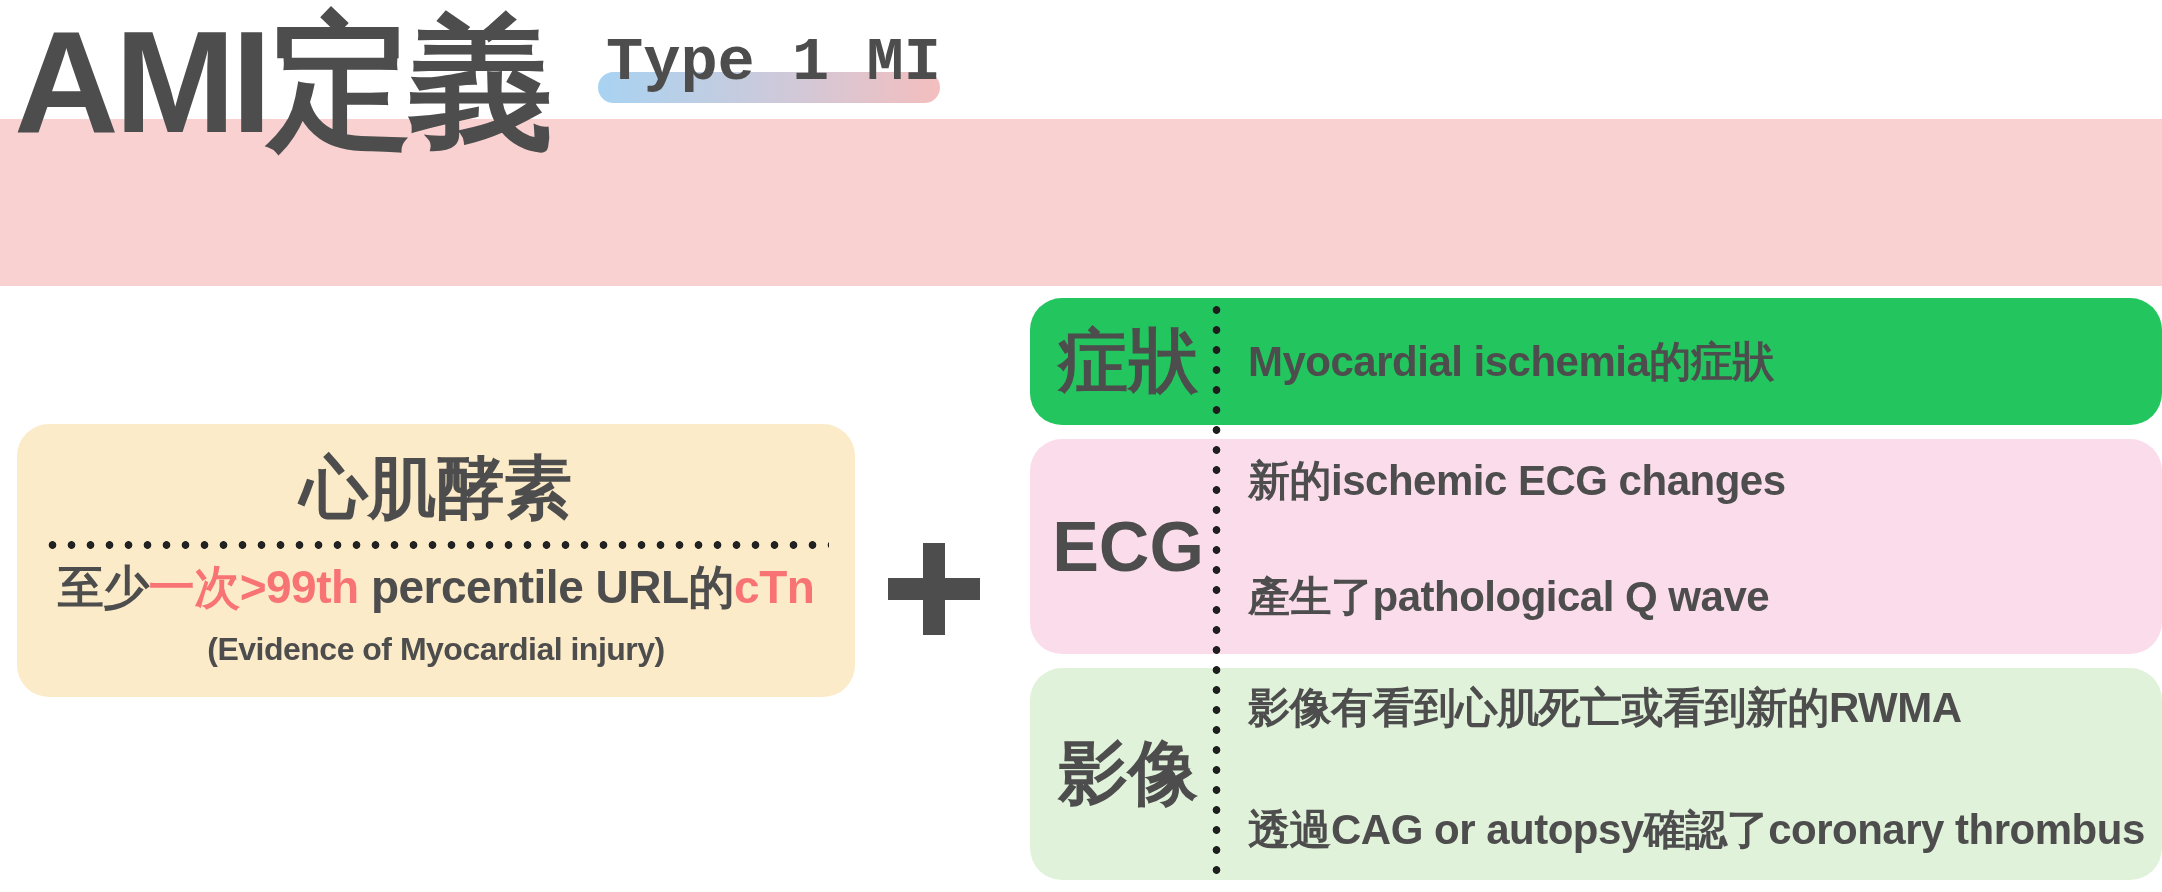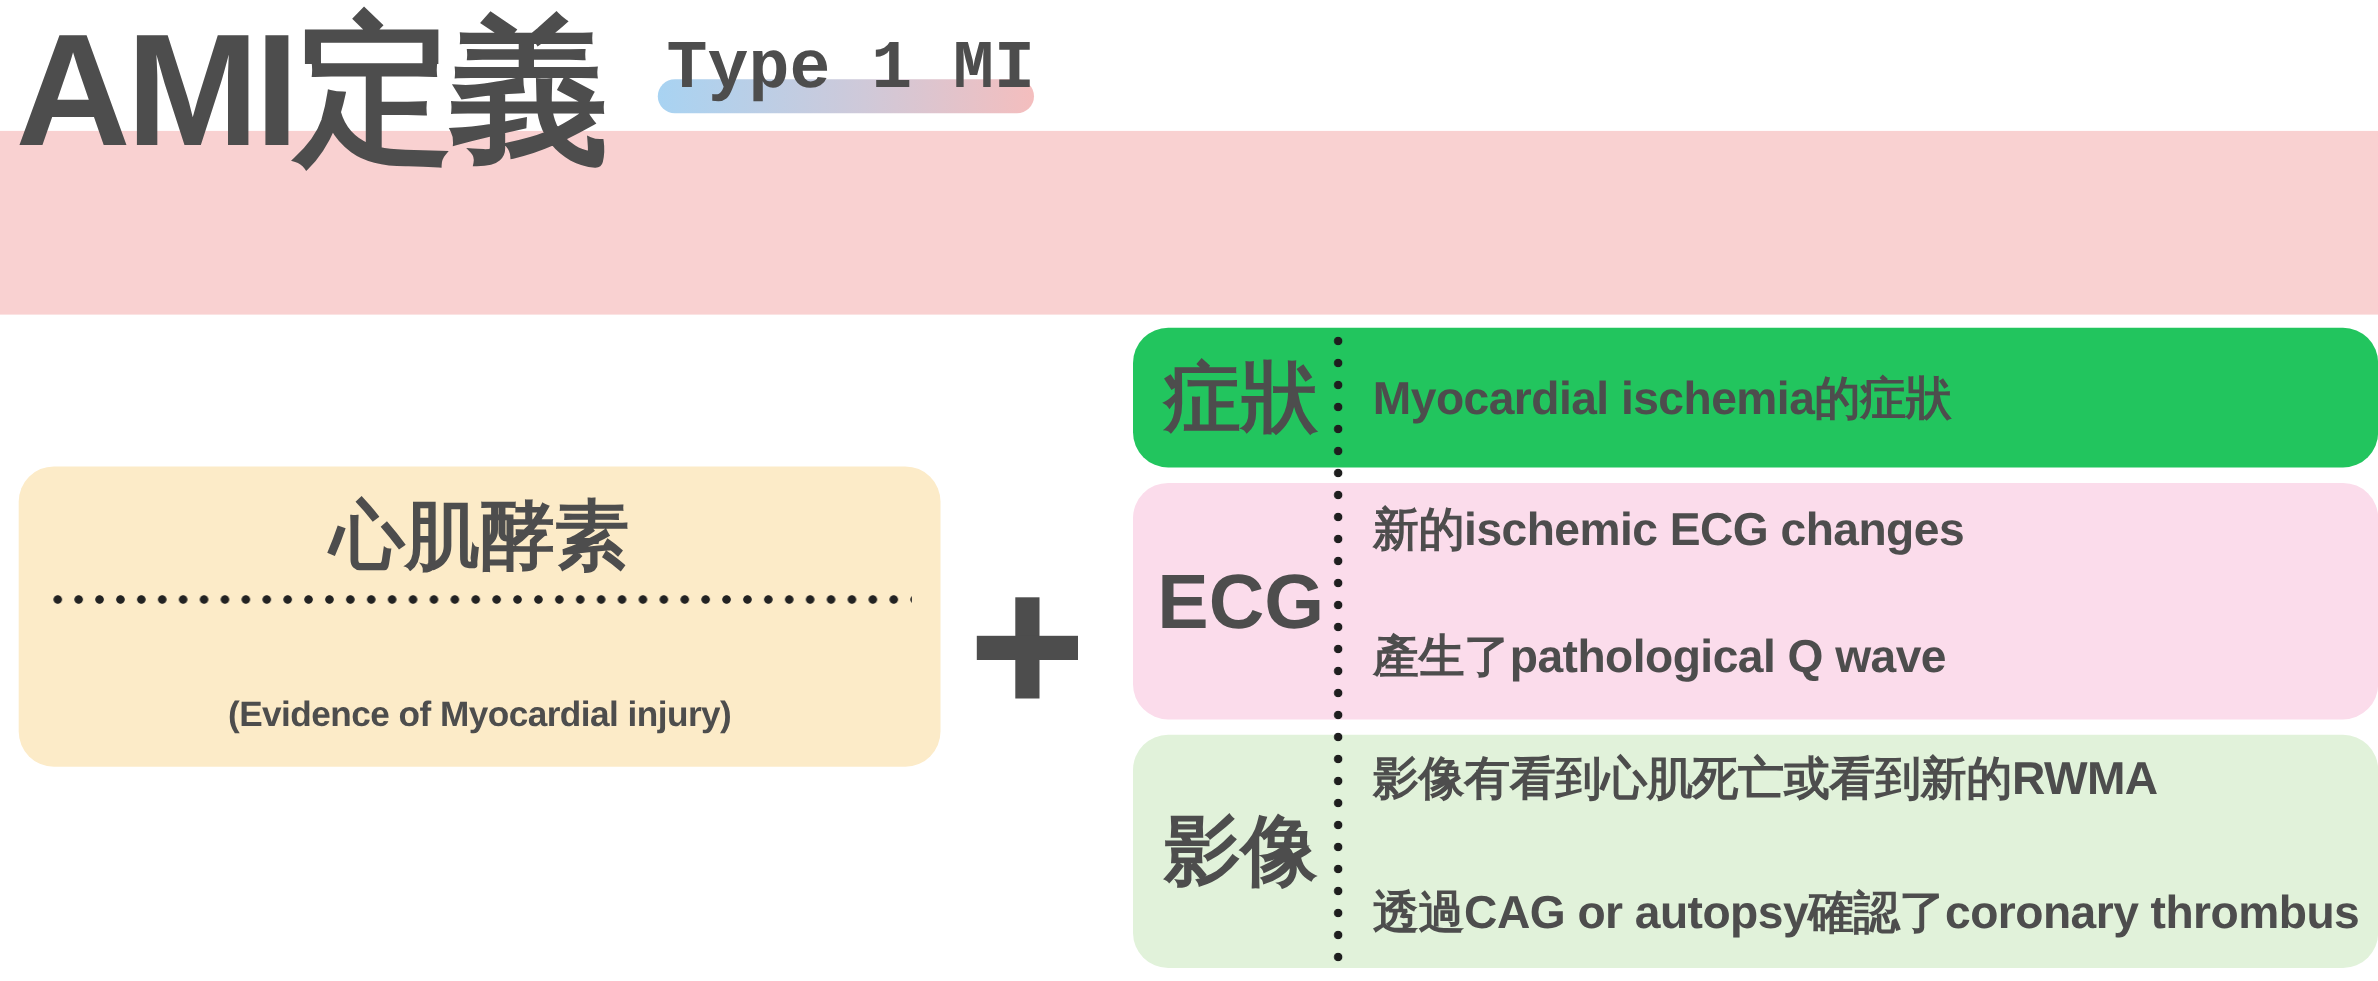--- a/index.html
+++ b/index.html
@@ -72,20 +72,21 @@
   <div class="type1-label">Type 1 MI</div>
 
   <div class="banner"></div>
   <div class="banner-item banner-left">Myocardial injury證據</div>
   <div class="banner-item banner-plus">+</div>
   <div class="banner-item banner-right">Myocardial ischemia證據</div>
 
   <div class="enzyme-card">
     <div class="enzyme-heading">心肌酵素</div>
     <div class="h-dots"></div>
+    <div class="enzyme-criterion"><span>至少</span><span class="red">一次&gt;99th</span><span> percentile URL的</span><span class="red">cTn</span></div>
     <div class="enzyme-note">(Evidence of Myocardial injury)</div>
   </div>
 
   <div class="big-plus" aria-label="+">
     <div class="vbar"></div>
     <div class="hbar"></div>
   </div>
 
   <div class="row row-symptom" style="background: #22c55e;">
     <div class="row-label">症狀</div>

